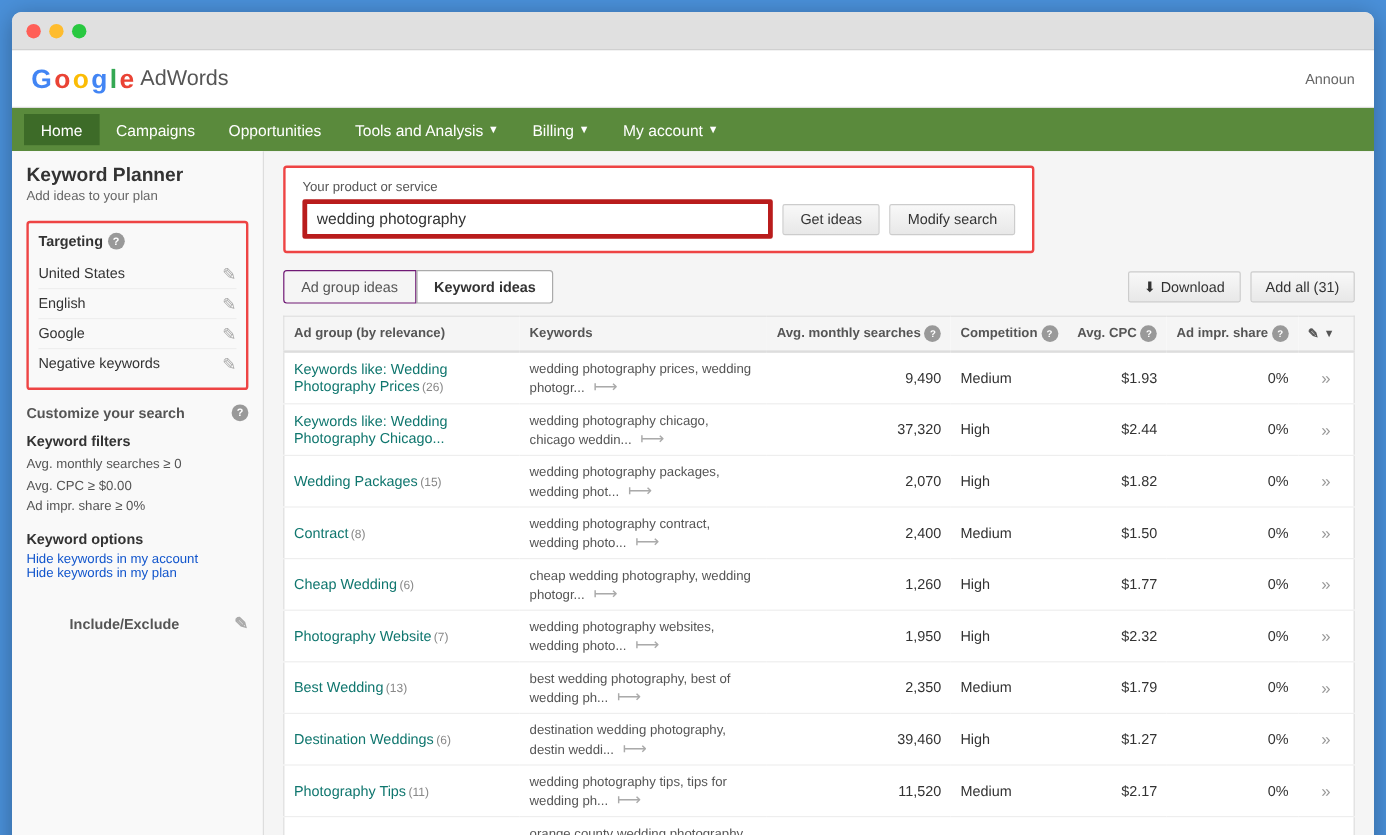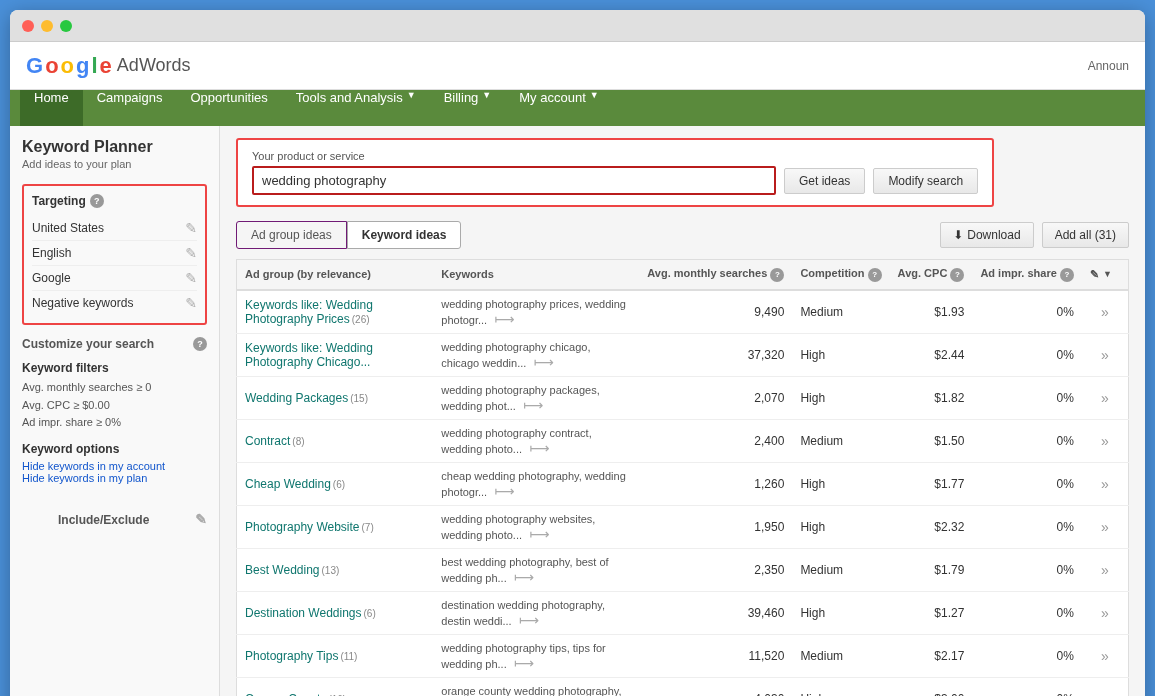--- a/index.html
+++ b/index.html
@@ -58,23 +58,23 @@
     .nav-bar {
       background: #5a8a3c;
       display: flex;
       align-items: center;
       height: 36px;
       padding: 0 10px;
     }
     .nav-item {
       color: #fff;
       padding: 0 14px;
-      height: 36px;
-      display: flex;
-      align-items: flex-start;
+      height: 26px;
+      display: flex;
+      align-items: center;
       cursor: pointer;
       font-size: 13px;
       white-space: nowrap;
       gap: 4px;
     }
     .nav-item.active { background: #3d6b28; }
     .nav-item .caret { font-size: 9px; }
     .content-area {
       display: flex;
       background: #f5f5f5;
@@ -151,25 +151,25 @@
       margin-bottom: 14px;
       display: inline-block;
     }
     .product-label { font-size: 11px; color: #555; margin-bottom: 4px; }
     .product-input-row {
       display: flex;
       align-items: center;
       gap: 8px;
     }
     .product-input {
-      border: 2px solid #b91c1c;
+      border: 4px solid #b91c1c;
       border-radius: 2px;
       padding: 5px 8px;
       font-size: 13px;
-      width: 524px;
+      width: 392px;
       color: #333;
     }
     .btn {
       background: linear-gradient(to bottom, #f8f8f8, #e8e8e8);
       border: 1px solid #ccc;
       border-radius: 2px;
       padding: 5px 14px;
       font-size: 12px;
       cursor: pointer;
       color: #333;

